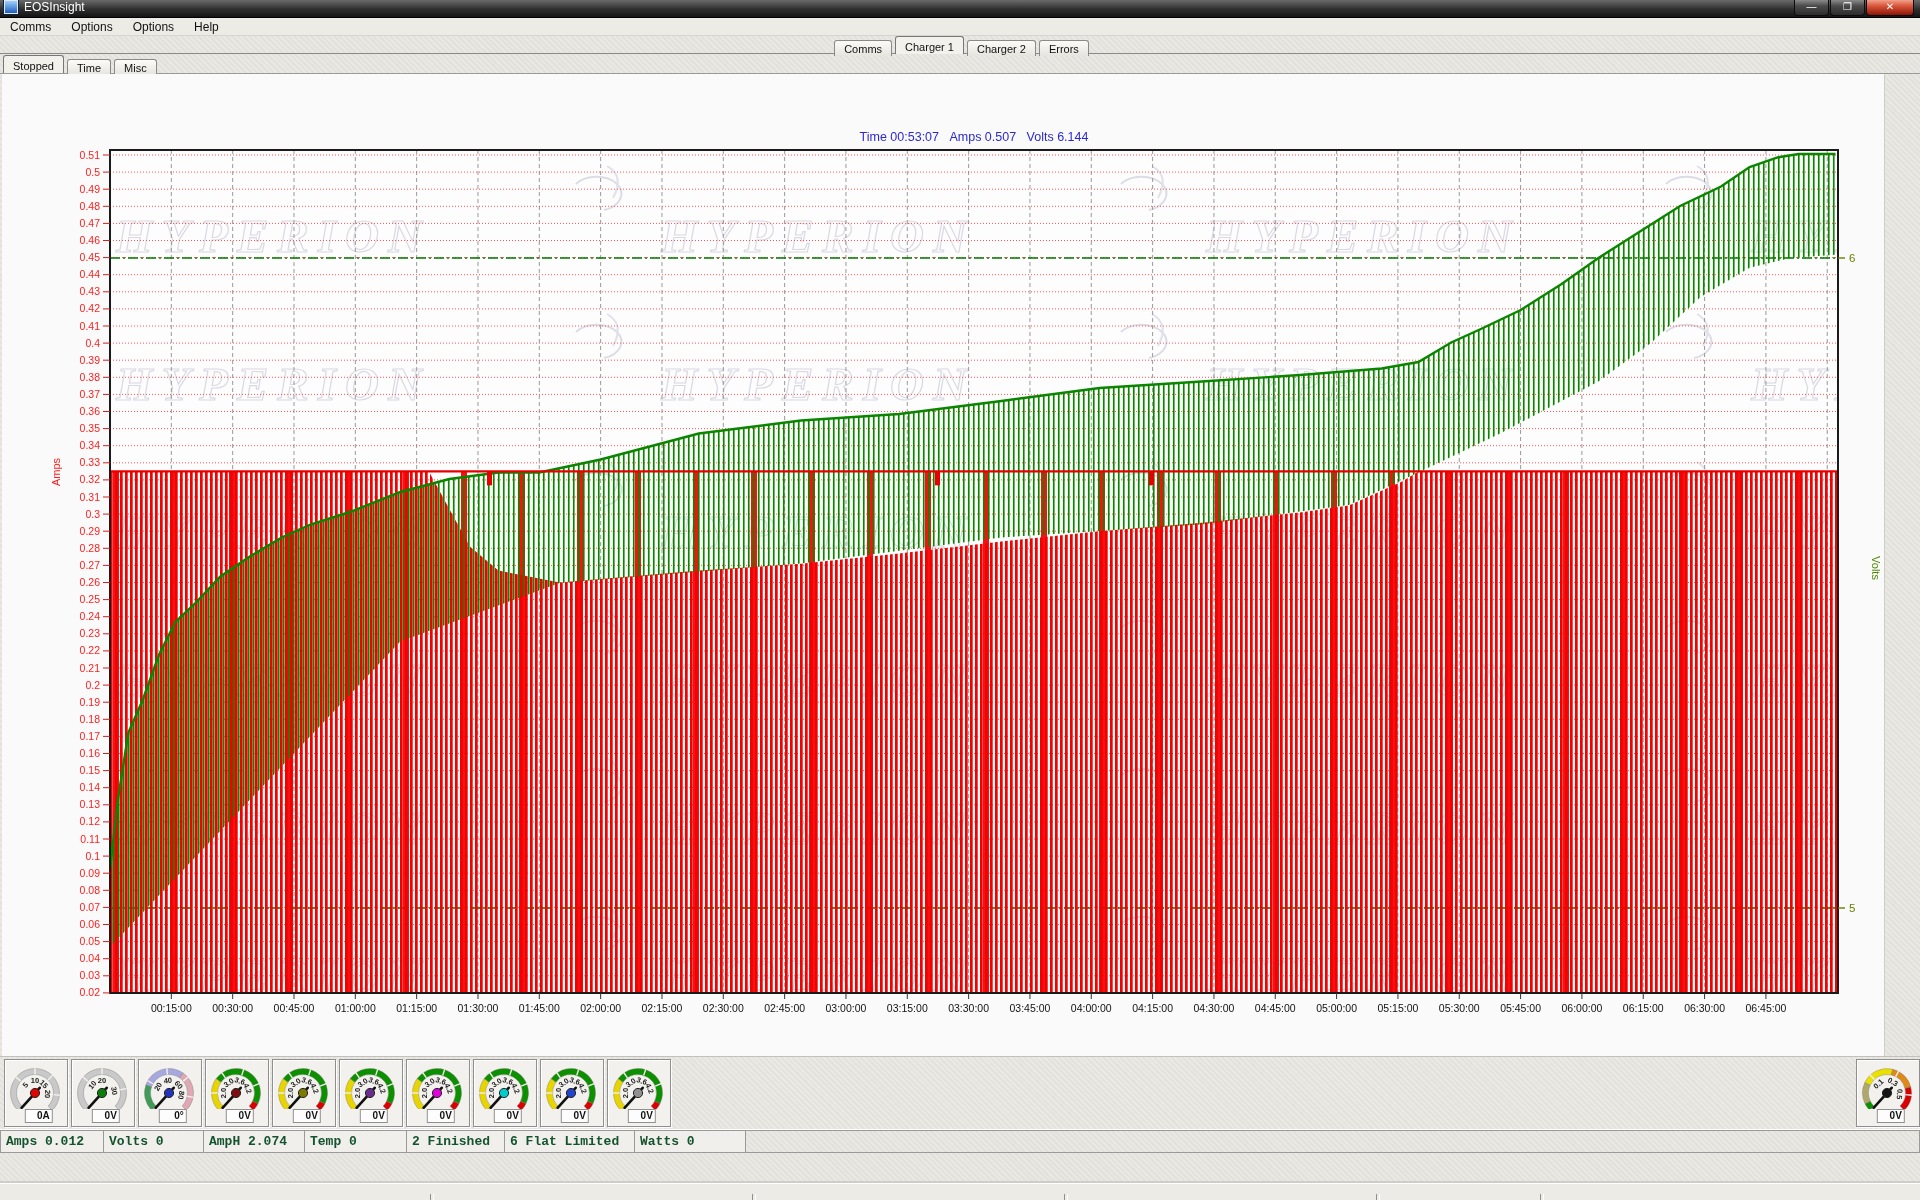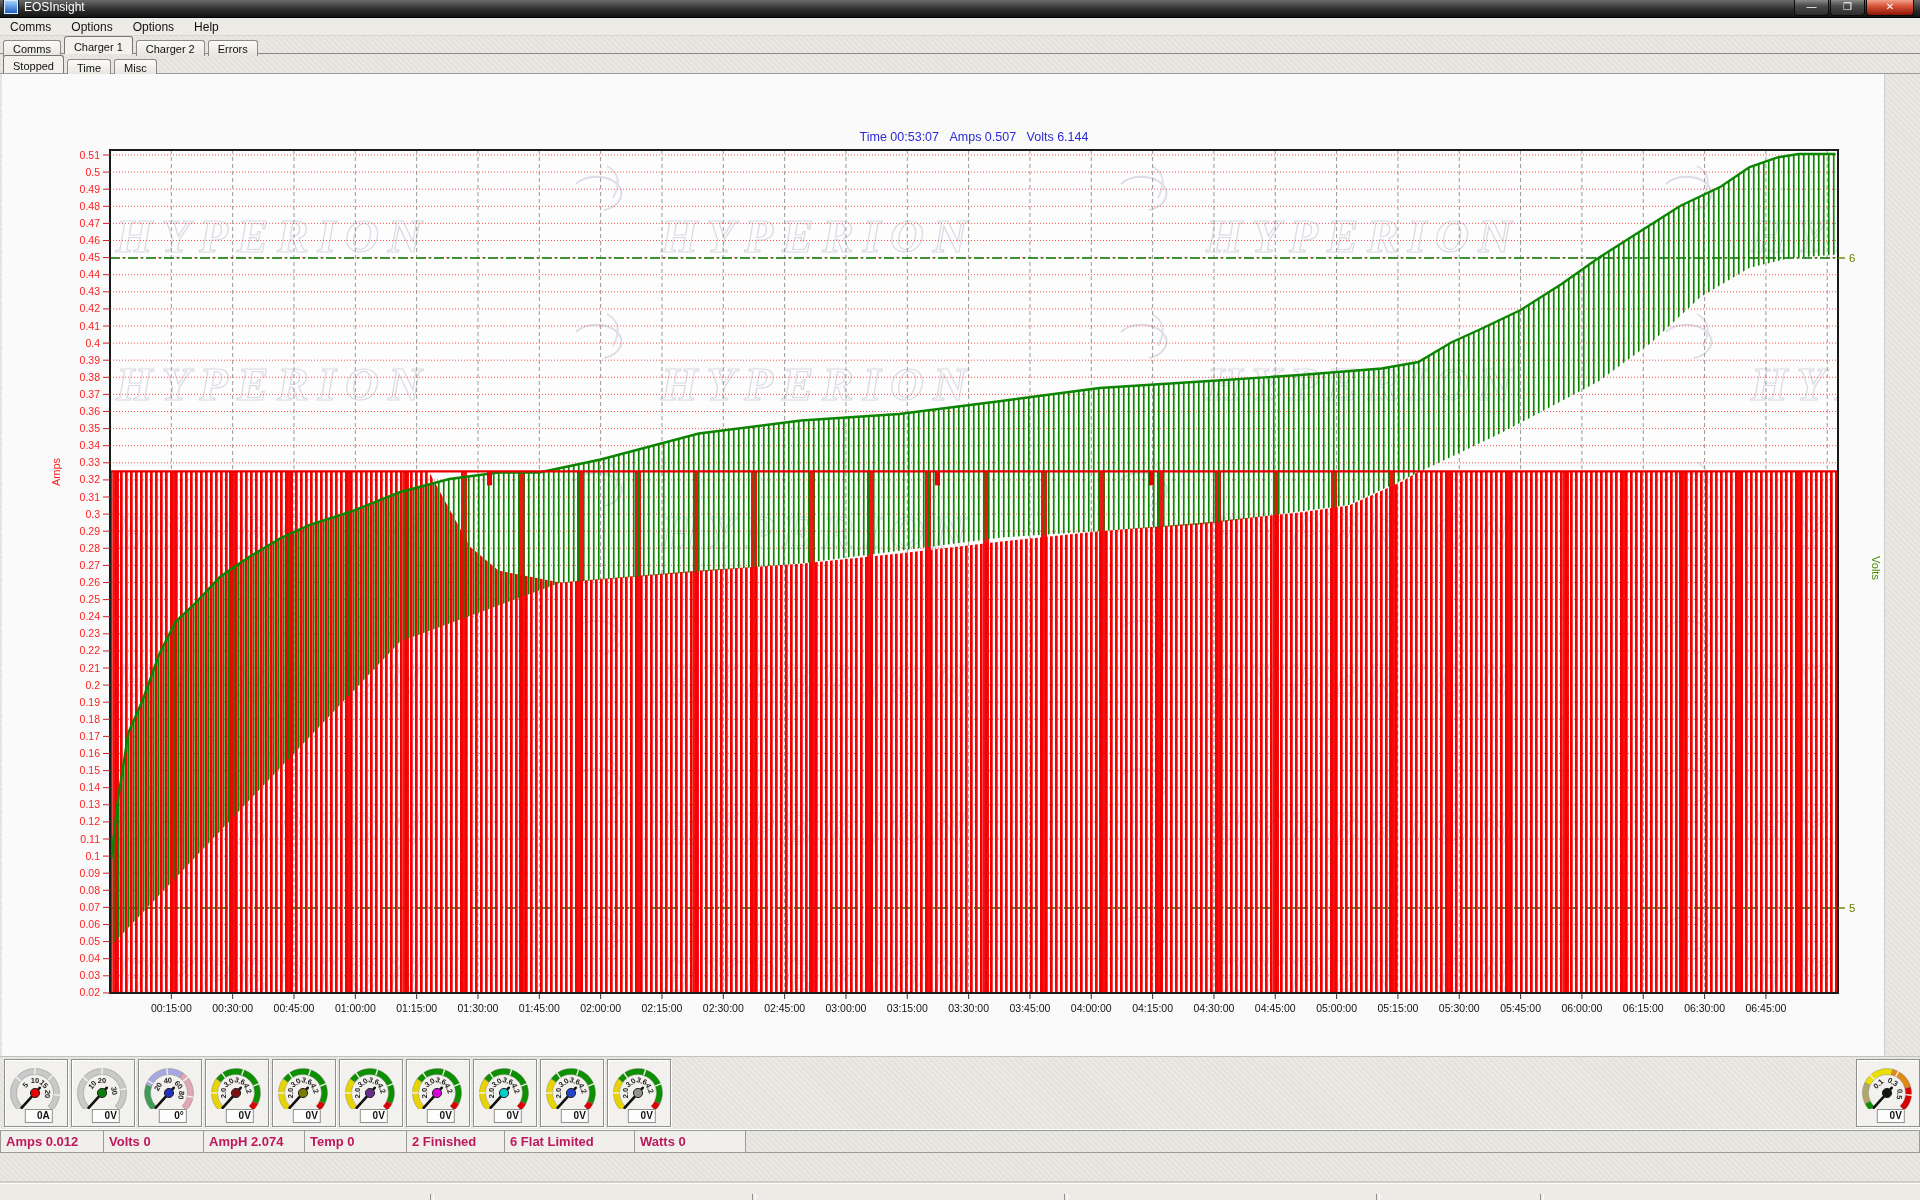--- a/index.html
+++ b/index.html
@@ -16,21 +16,21 @@
     border:1px solid #dfe9ff;box-shadow:0 0 0 1px #123;}
   .wbtns{position:absolute;right:6px;top:0;display:flex;}
   .wbtn{width:33px;height:15px;border:1px solid #0c0c0c;border-top:none;border-radius:0 0 4px 4px;
     background:linear-gradient(#8a8a8a,#4a4a4a 40%,#2c2c2c);color:#fff;font-size:10px;line-height:14px;
     text-align:center;margin-left:1px;}
   .wbtn.close{width:46px;background:linear-gradient(#f0a18c,#d9553a 40%,#8c1506);}
   
   .menubar{position:absolute;left:0;top:18px;width:1920px;height:17px;background:#edebe5;
     border-bottom:1px solid #d7d5cf;display:flex;align-items:center;font-size:12px;color:#111;}
   .menu-item{padding:1px 10px;}
-  .tabrow{position:absolute;left:0;top:36px;width:1920px;height:18px;}
+  .tabrow{position:absolute;left:0;top:36px;width:1920px;height:18px;text-align:center;}
   .tabrow .edge{position:absolute;left:0;right:0;bottom:0;height:1px;background:#8a8a8a;}
   .tab{position:relative;display:inline-block;margin-left:3px;padding:2px 9px 1px 9px;font-size:11px;
     border:1px solid #8a8a8a;border-bottom:none;border-radius:3px 3px 0 0;
     background:linear-gradient(#fcfbf8,#e6e4dd);top:2px;color:#111;}
   .tab.sel{background:#f2f1ec;top:0;padding-top:4px;z-index:2;border-color:#777;}
   .subtabrow{position:absolute;left:0;top:55px;width:1920px;height:19px;}
   .subtabrow .edge{position:absolute;left:0;right:0;bottom:0;height:1px;background:#9a9a9a;}
   
   .chartpanel{position:absolute;left:2px;top:74px;width:1882px;height:982px;background:#fbfafa;
     border-right:1px solid #cfcdc8;}
@@ -43,21 +43,21 @@
   .gaugebox{width:62px;height:66px;background:#f2f1ed;border:1px solid #8f8f8f;
     box-shadow:inset 1px 1px 0 #ffffff, 1px 1px 0 #fdfdfd;position:relative;}
   .gauge-value{position:absolute;left:50%;transform:translateX(-40%);bottom:3px;min-width:22px;
     background:#fdfdfd;border:1px solid #8f8f8f;font-size:10px;font-weight:bold;text-align:right;
     line-height:12px;padding:0 2px;color:#111;}
   .gaugebox svg{display:block;margin:1px auto 0 auto;}
   .rightgauge{position:absolute;left:1856px;top:2px;}
   
   .stable{position:absolute;left:0;top:1130px;width:1920px;border-collapse:collapse;table-layout:fixed;}
   .stable td{border:1px solid #9a9a9a;background:#f0efec;height:21px;font-size:13px;font-weight:bold;
-    padding:0 0 0 5px;color:#be185d;white-space:nowrap;overflow:hidden;}
+    padding:0 0 0 5px;color:#14532d;white-space:nowrap;overflow:hidden;font-family:Liberation Mono, monospace;}
   .stable td.fill{background:transparent;border-left:none;border-right:1px solid #9a9a9a;}
   
   .statusbar{position:absolute;left:0;top:1183px;width:1920px;height:17px;background:#edebe6;
     border-top:1px solid #fff;box-shadow:0 -2px 0 #cfcdc8;font-family:"DejaVu Sans Mono",monospace;
     font-size:12px;line-height:15px;color:#111;white-space:pre;padding-left:3px;box-sizing:border-box;}
   .sdiv{position:absolute;bottom:0;width:2px;height:6px;border-left:1px solid #909090;border-right:1px solid #fff;}
 </style>
 </head>
 <body>
 

